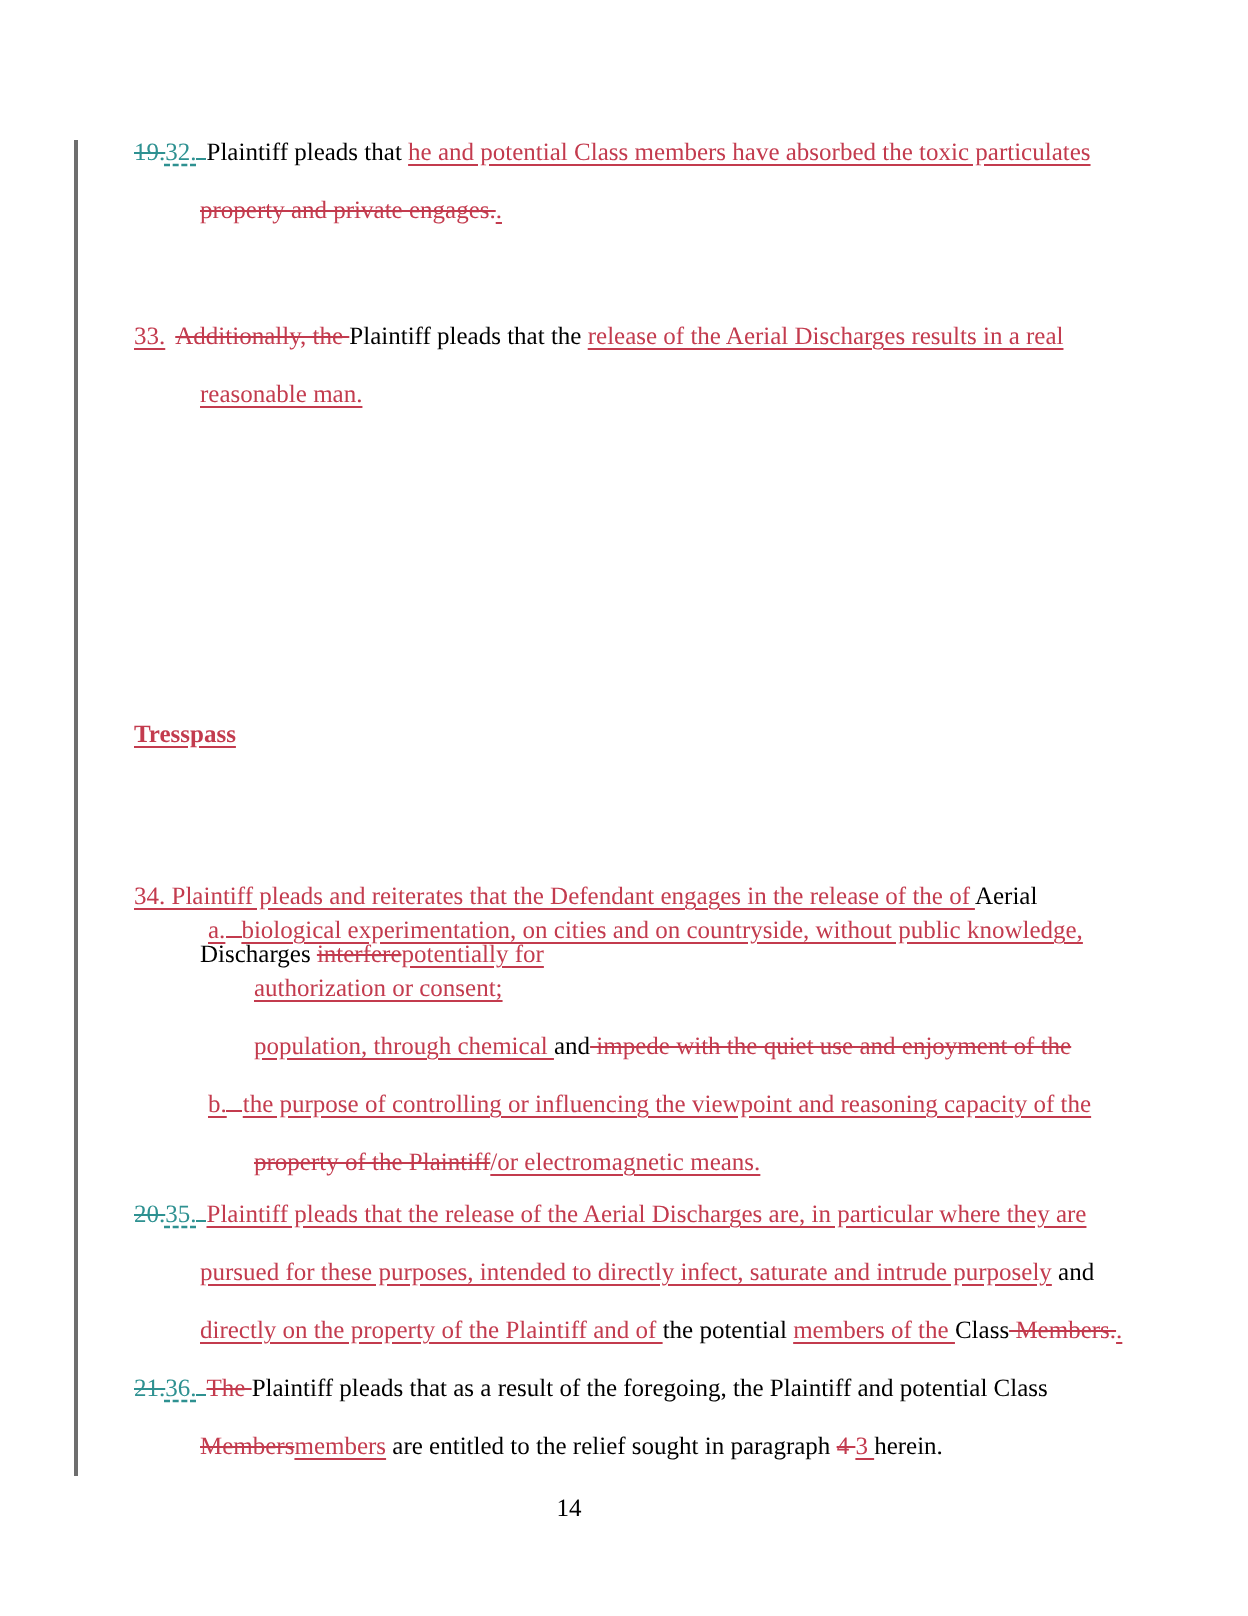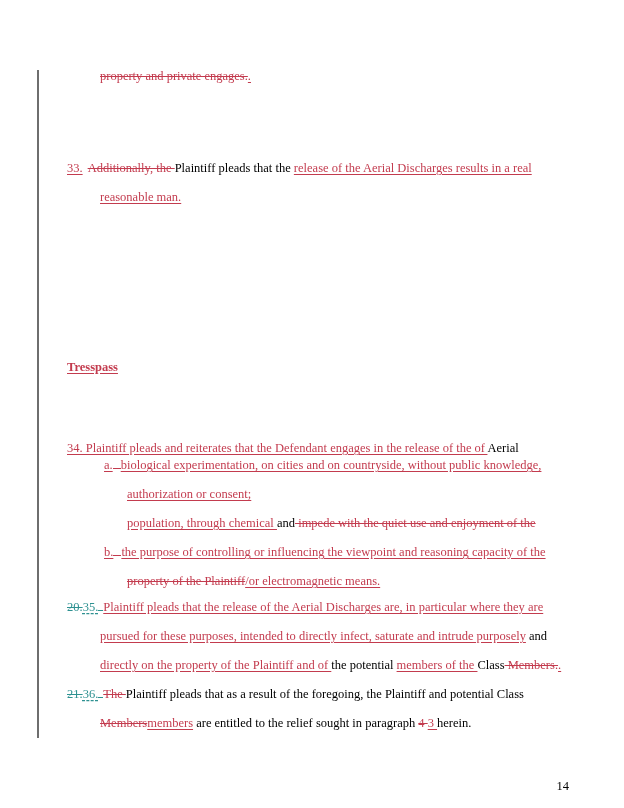--- a/index.html
+++ b/index.html
@@ -66,46 +66,48 @@
     display:inline-block;
     width:5px;
     height:1em;
     vertical-align:baseline;
   }
   .tab-teal{border-bottom:1px dashed var(--teal);}
   .tab-red{width:8px;border-bottom:1px solid var(--red);}
   .page-number{
     position:absolute;
     left:0;
-    top:772px;
+    top:740px;
     width:569px;
     height:29px;
     line-height:29px;
-    text-align:right;
+    text-align:center;
     color:var(--black);
   }
 </style>
 </head>
 <body>
 
 <div class="change-bar"></div>
 
 <div class="doc-body">
     <div class="para main" style="top: 62px;">
+      <div class="line"><span class="r-del-num">19.</span><span class="r-ins-num">32.</span><span class="tab tab-teal"></span><span class="r-normal">Plaintiff pleads that </span><span class="r-ins">he and potential Class members have absorbed the toxic particulates</span></div>
       <div class="line wrap"><span class="r-del">property and private engages.</span><span class="r-ins">.</span></div>
     </div>
     <div class="para main" style="top: 154px;">
       <div class="line"><span class="r-ins">33.</span><span class="tab"></span><span class="r-del">Additionally, the </span><span class="r-normal">Plaintiff pleads that the </span><span class="r-ins">release of the Aerial Discharges results in a real</span></div>
       <div class="line wrap"><span class="r-ins">reasonable man.</span></div>
     </div>
     <div class="para main" style="top: 353px;">
       <div class="line"><span class="r-ins r-bold">Tresspass</span></div>
     </div>
     <div class="para main" style="top: 394px; margin-top: 40px;">
       <div class="line"><span class="r-ins">34. Plaintiff pleads and reiterates that the Defendant engages in the release of the of </span><span class="r-normal">Aerial</span></div>
+      <div class="line wrap"><span class="r-normal">Discharges </span><span class="r-del">interfere</span><span class="r-ins">potentially for</span></div>
     </div>
     <div class="para sub" style="top: 451px;">
       <div class="line"><span class="r-ins">a.</span><span class="tab tab-red"></span><span class="r-ins">biological experimentation, on cities and on countryside, without public knowledge,</span></div>
       <div class="line wrap"><span class="r-ins">authorization or consent;</span></div>
     </div>
     <div class="para sub" style="top: 509px;">
       <div class="line wrap"><span class="r-ins">population, through chemical </span><span class="r-normal">and</span><span class="r-del"> impede with the quiet use and enjoyment of the</span></div>
       <div class="line"><span class="r-ins">b.</span><span class="tab tab-red"></span><span class="r-ins">the purpose of controlling or influencing the viewpoint and reasoning capacity of the</span></div>
       <div class="line wrap"><span class="r-del">property of the Plaintiff</span><span class="r-ins">/or electromagnetic means.</span></div>
     </div>

